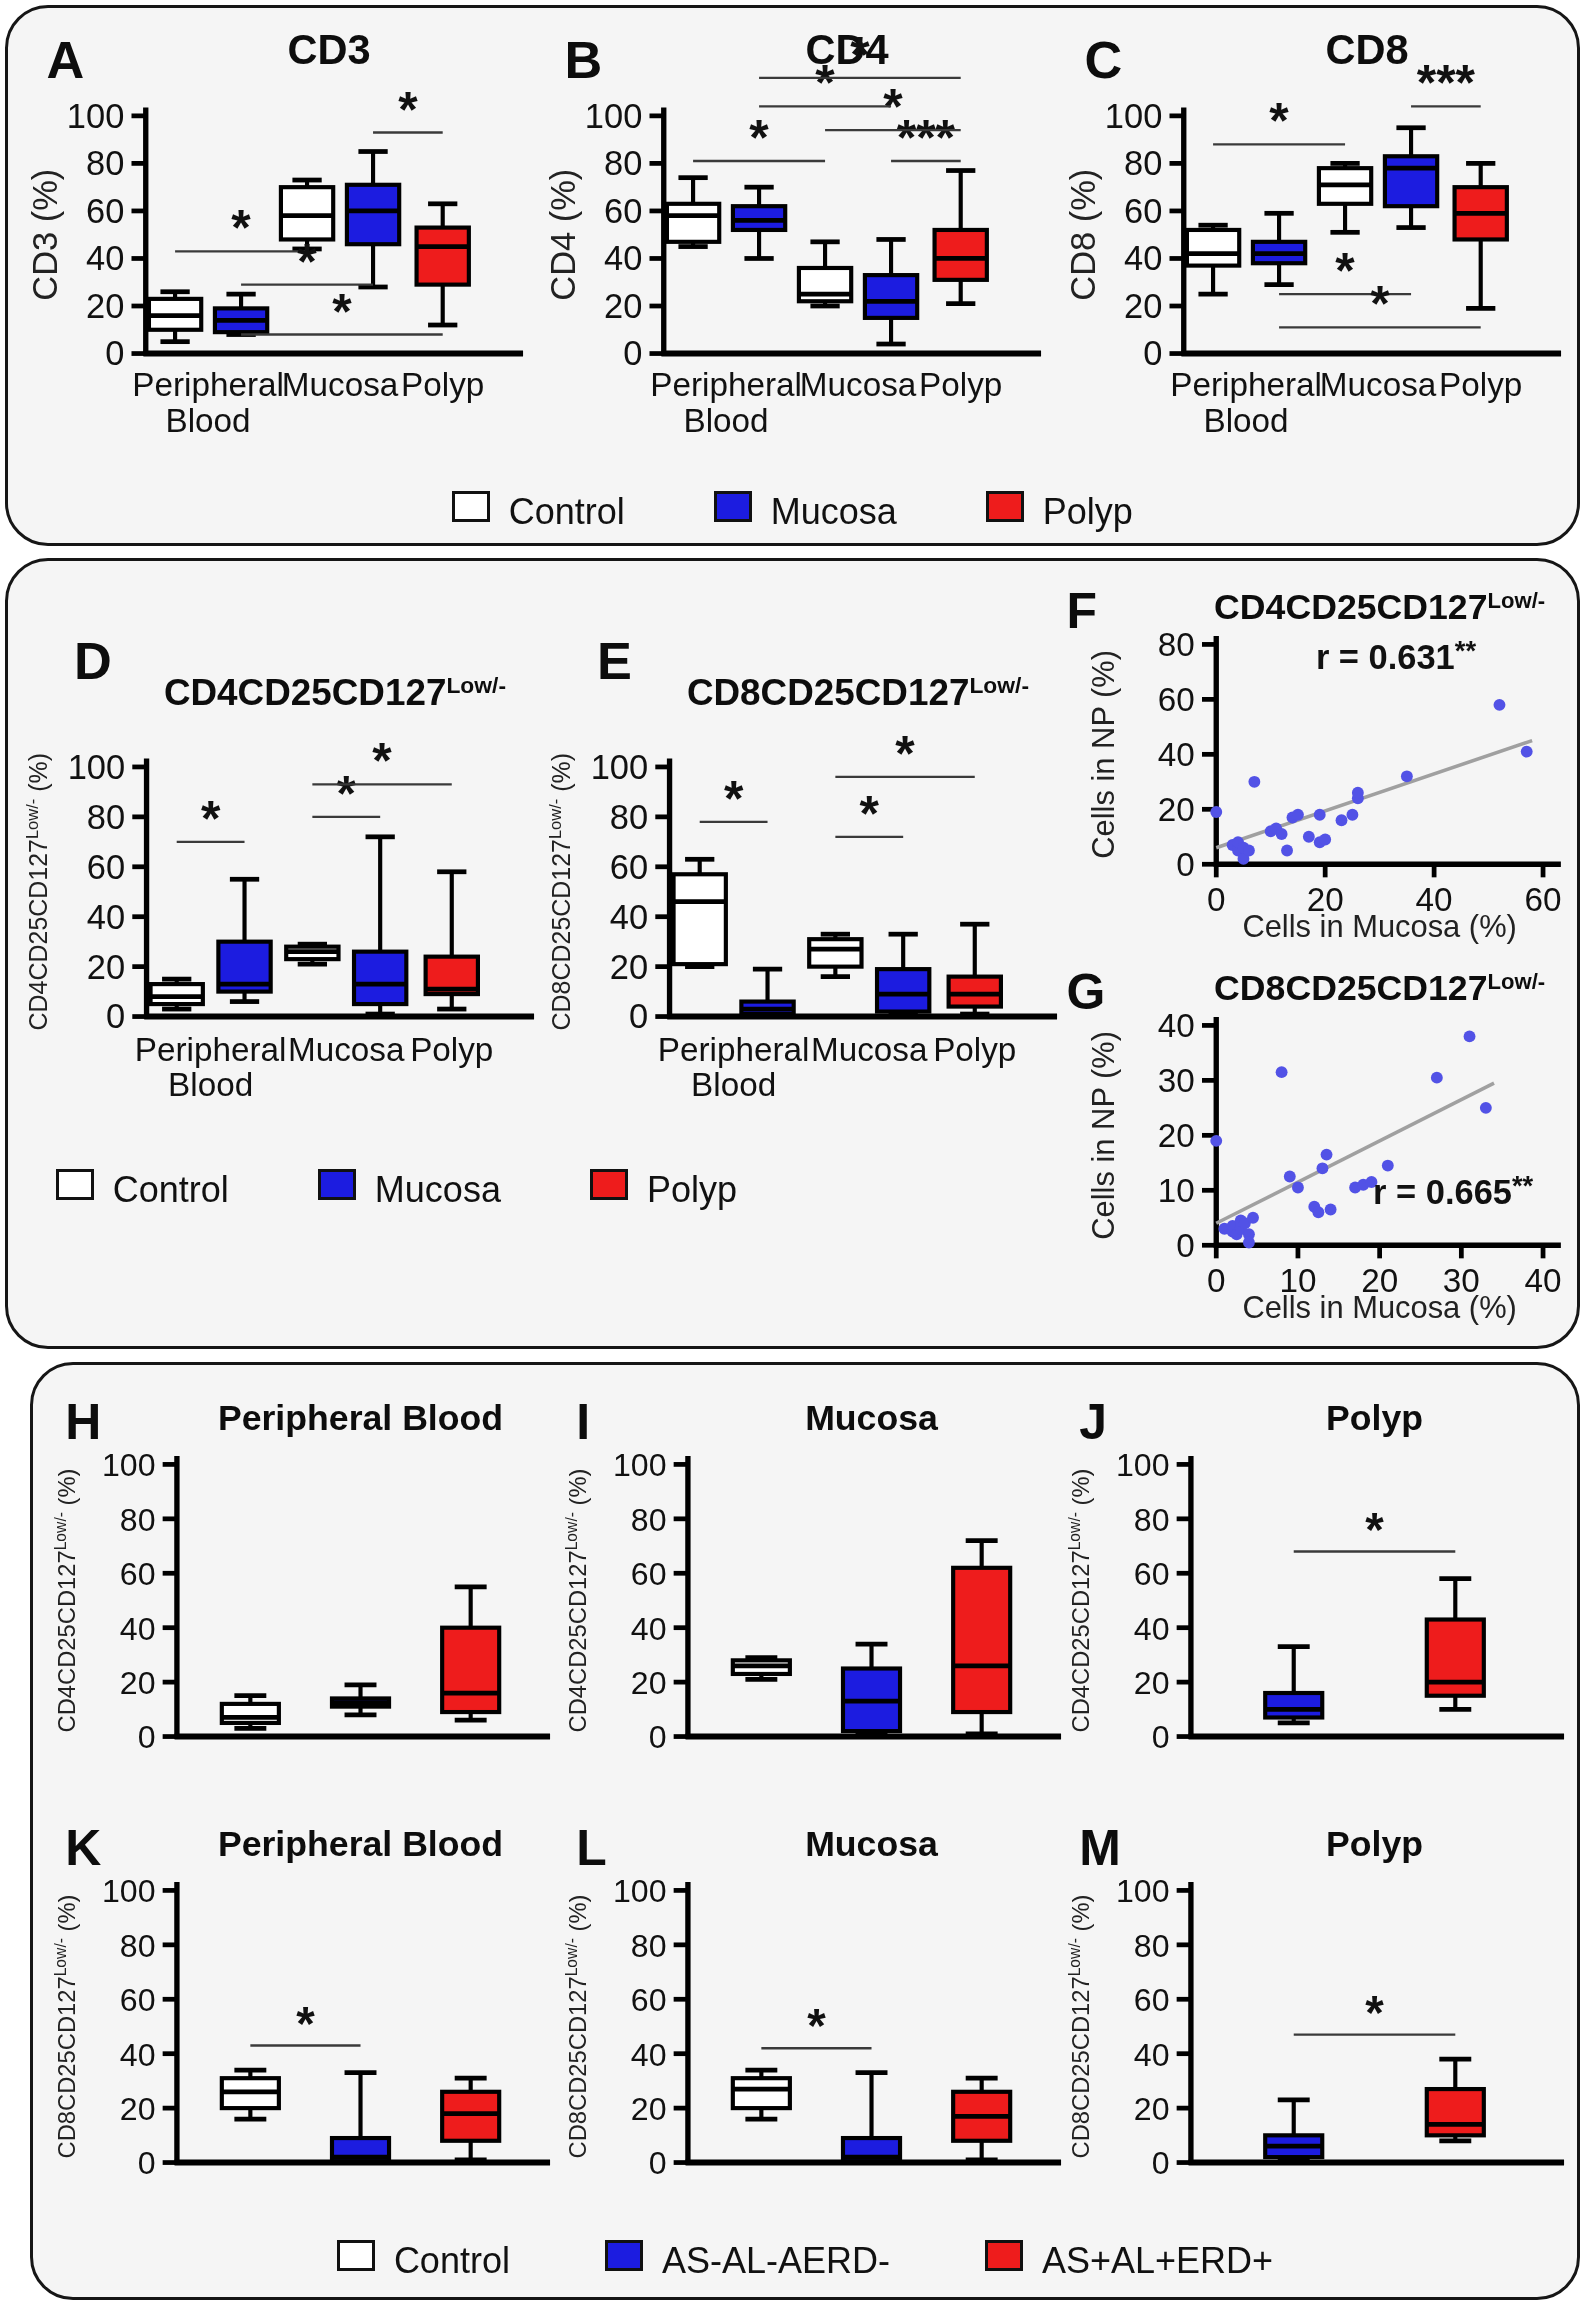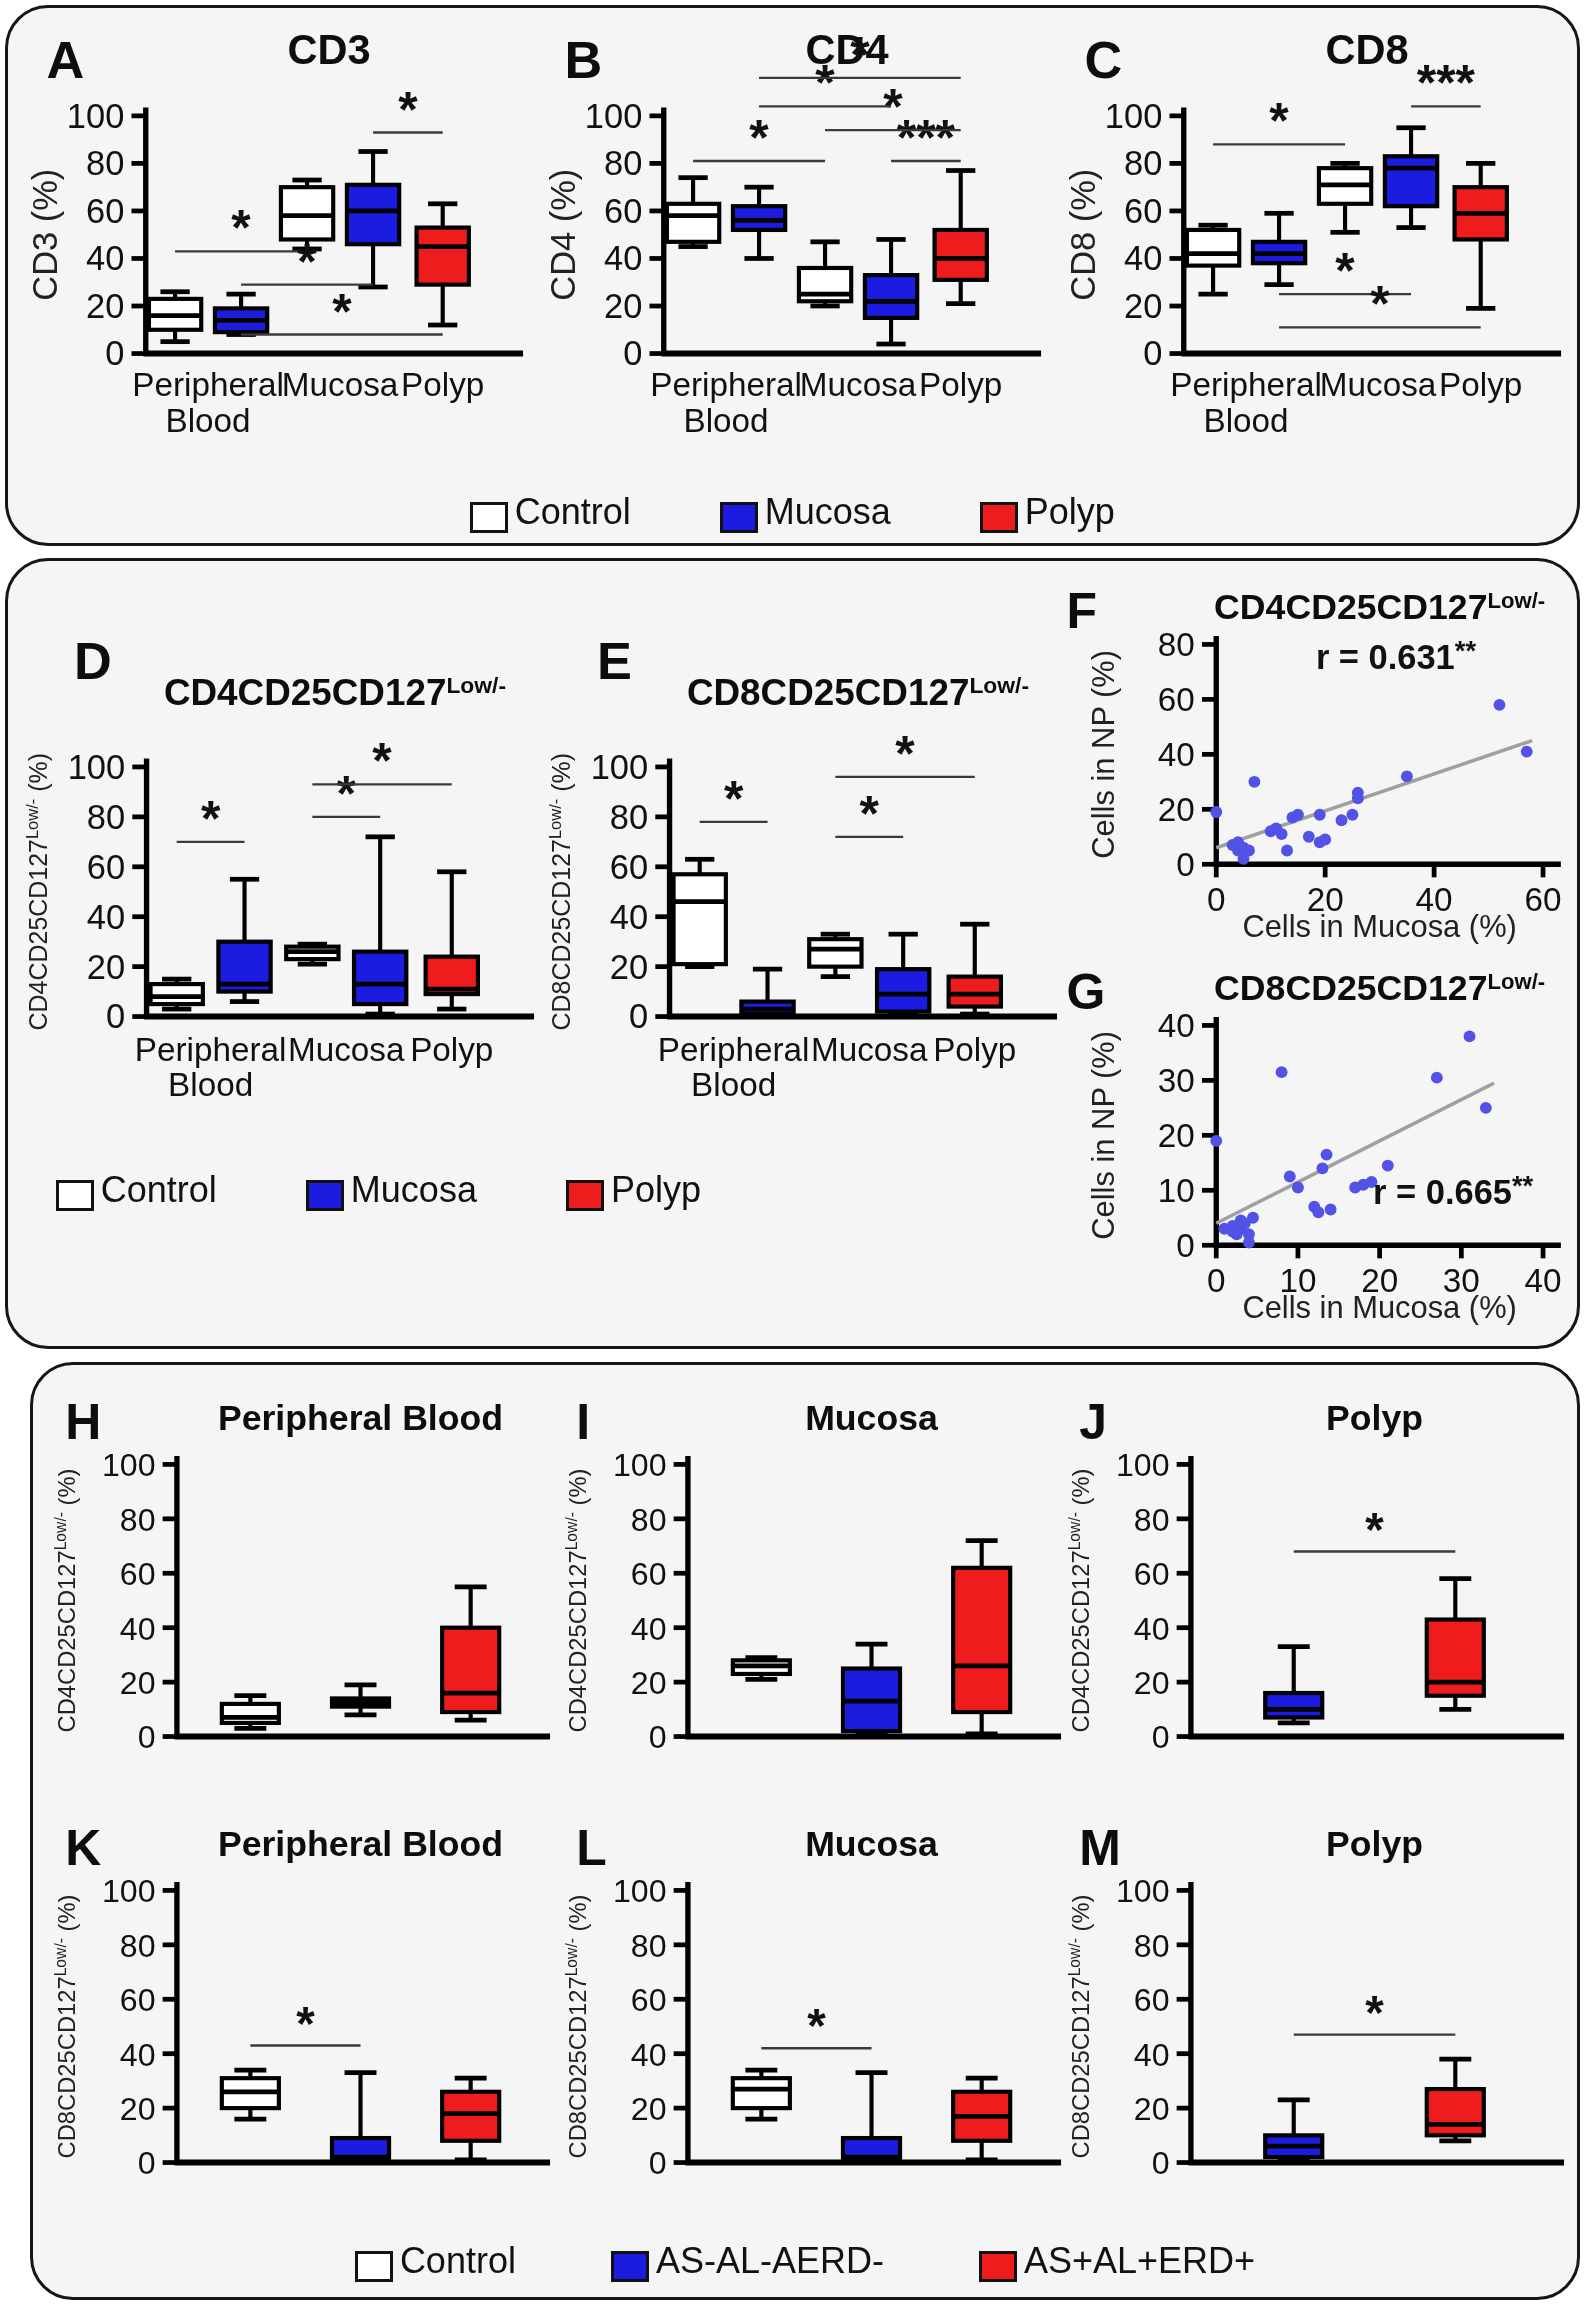--- a/index.html
+++ b/index.html
@@ -12,21 +12,21 @@
   .chart{position:absolute;}
   #chA{left:10.7px;top:8.3px;} #chB{left:528px;top:8.3px;} #chC{left:1048px;top:8.3px;}
   #chD{left:9px;top:56px;} #chE{left:532px;top:56px;}
   #chF{left:1049px;top:7.1px;} #chG{left:1049px;top:388px;}
   #chH{left:12px;top:15px;} #chI{left:523px;top:15px;} #chJ{left:1026px;top:15px;}
   #chK{left:12px;top:441px;} #chL{left:523px;top:441px;} #chM{left:1026px;top:441px;}
   .legend{position:absolute;display:flex;align-items:center;}
   #legend1{left:0;right:0;bottom:9.5px;justify-content:center;gap:89px;}
   #legend2{left:48px;top:608px;gap:89px;}
   #legend3{left:0;right:0;bottom:15.5px;justify-content:center;gap:95px;}
-  .legend-item{display:flex;align-items:flex-end;gap:7px;}
+  .legend-item{display:flex;align-items:flex-start;gap:19px;}
   .swatch{width:38px;height:31px;border:3.6px solid #111;box-sizing:border-box;}
   .legend-label{font-size:36px;color:#111;}
 </style>
 </head>
 <body>
 
 <div class="page">
   <section class="sect" id="sec1">
     <svg class="chart" id="chA" width="511" height="479" viewBox="0 0 860 806">
         <text x="48" y="104" font-size="88" font-weight="bold" fill="#0d0d0d">A</text>

